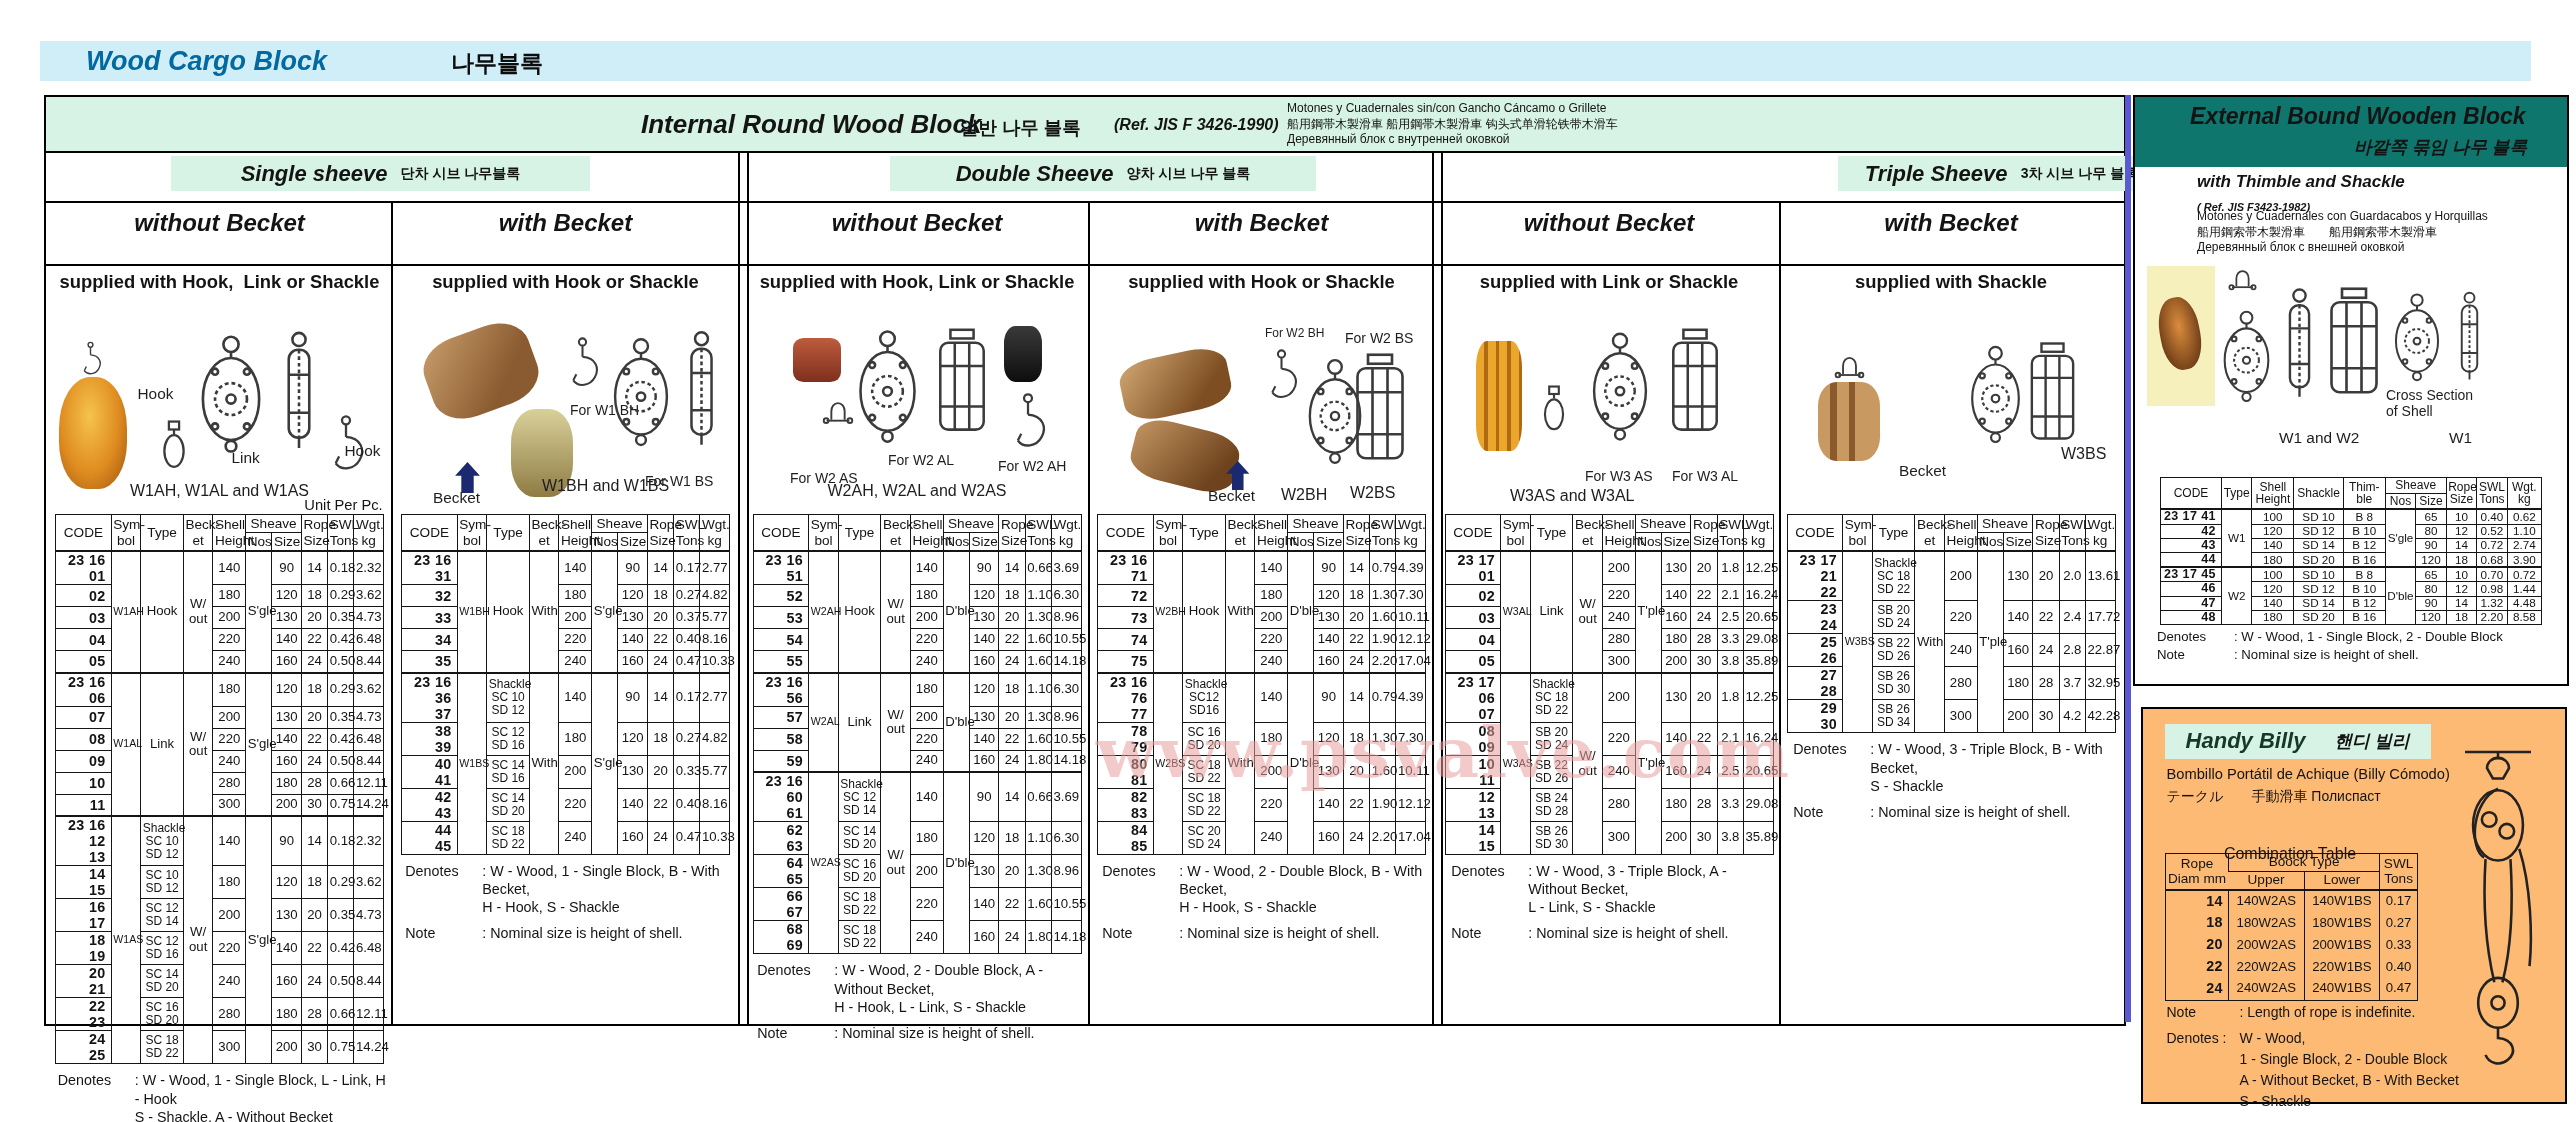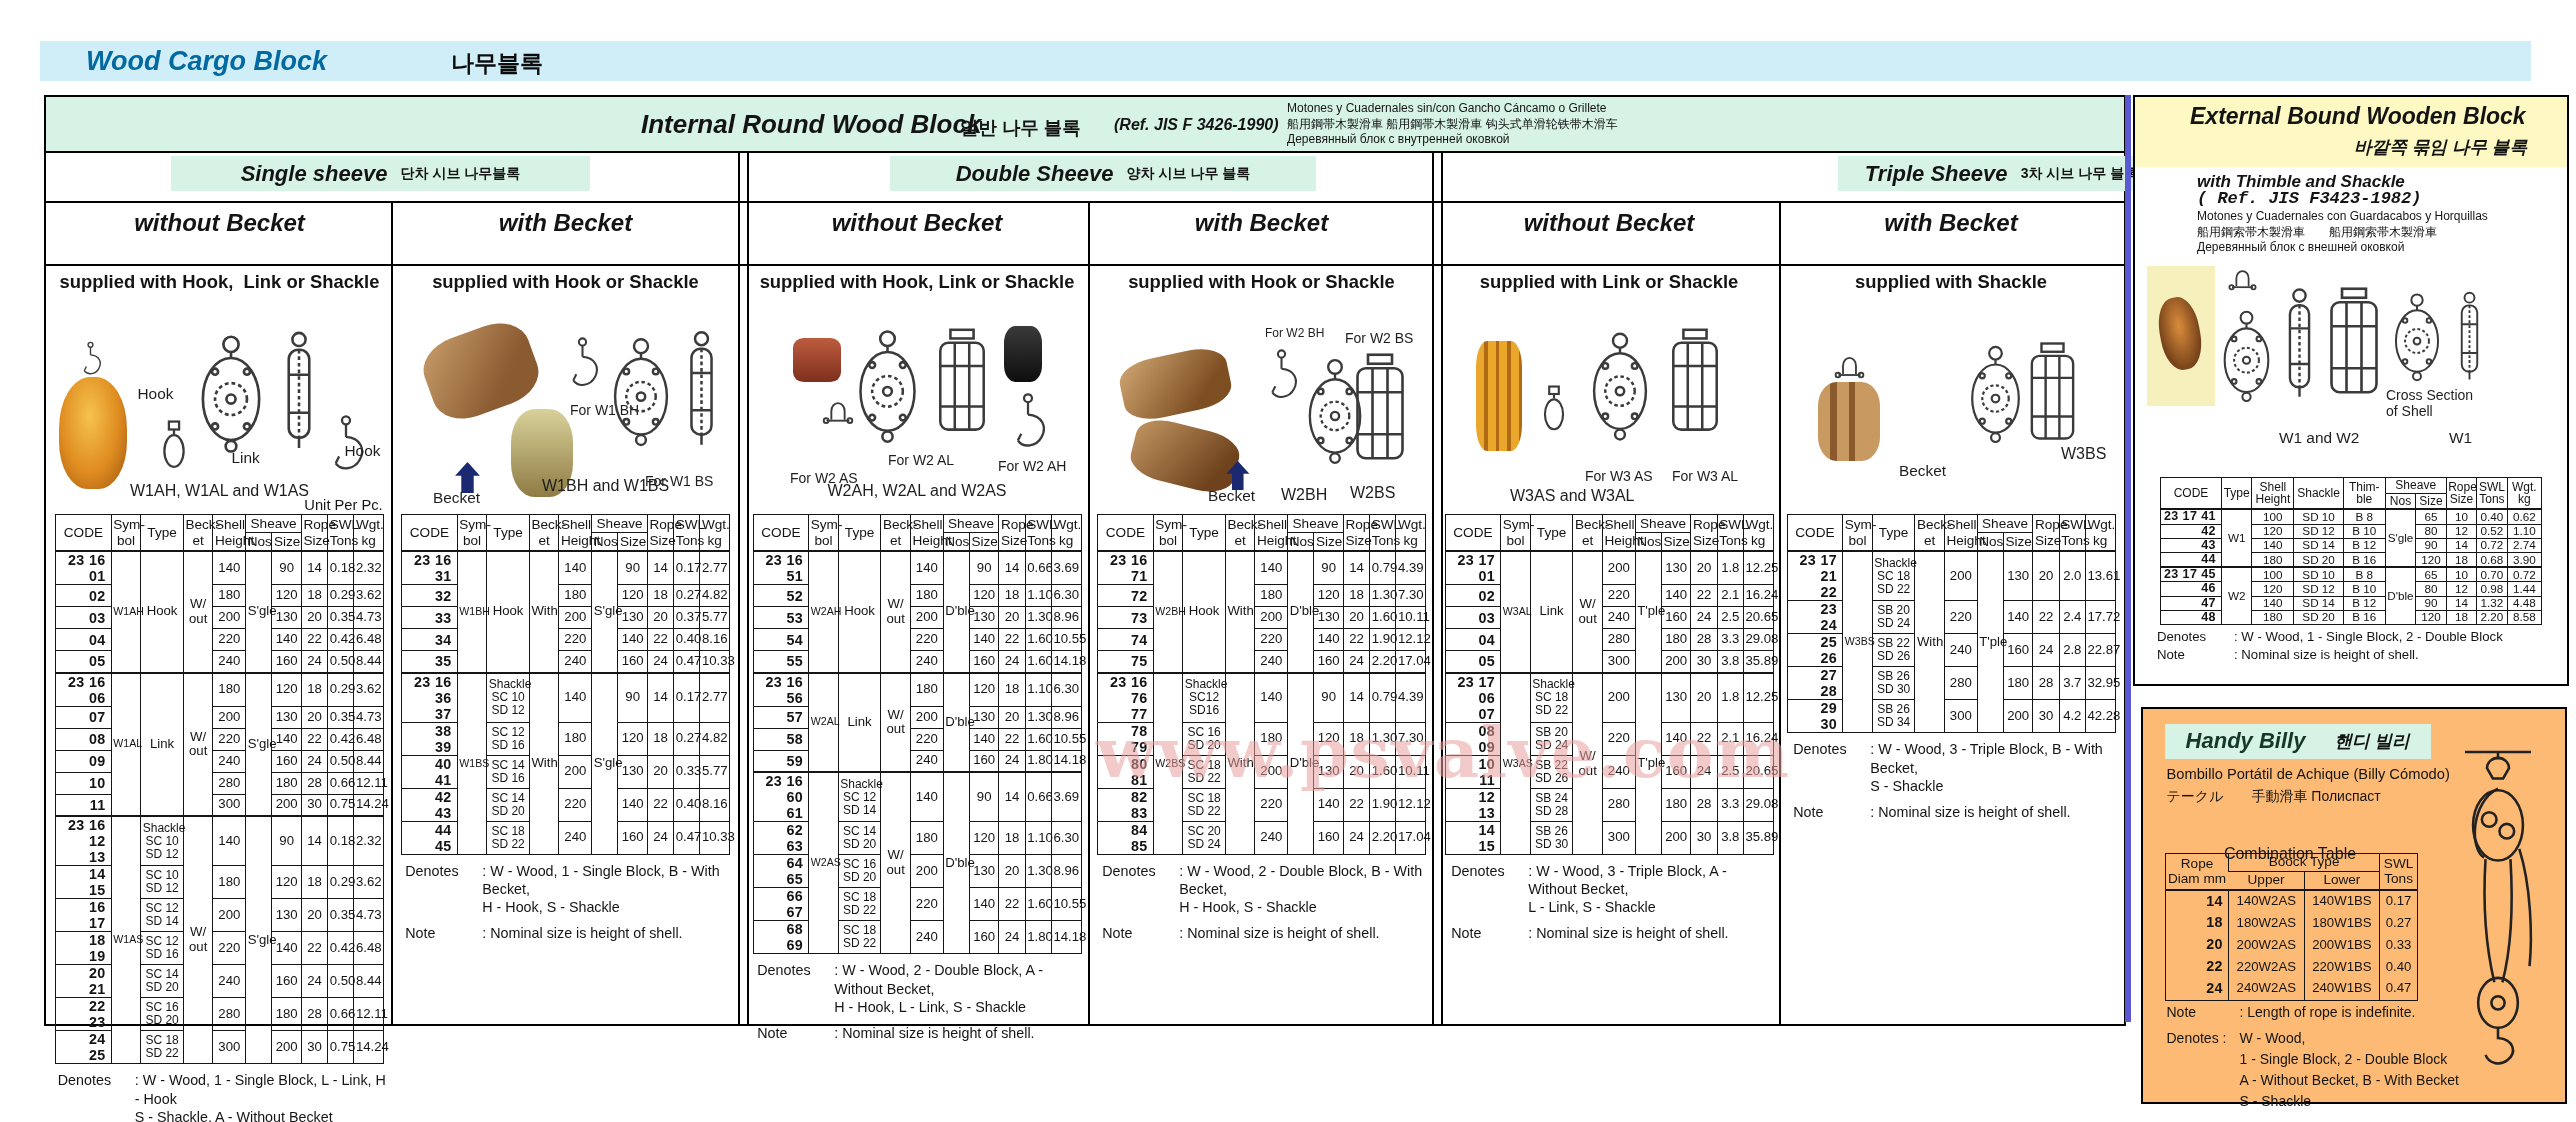--- a/index.html
+++ b/index.html
@@ -52,25 +52,25 @@
   .ext thead th{font-size:12px;height:14.7px;}
   .ext tbody tr{height:14.3px;}
   .ext td:first-child{font-size:12.5px;}
 
   .den{display:flex;font-size:14.3px;margin:7.3px 0 0 10.3px;line-height:1.28;}
   .den .lbl{flex:none;width:77px;}
   .den .txt{white-space:pre-line;}
 
   
   .panel-ext{position:absolute;left:2133px;top:95px;width:432px;height:587px;border:2.2px solid #000;background:#fff;}
-  .panel-ext .band{position:absolute;left:0;top:0;right:0;height:70px;background:#fef9c3;}
+  .panel-ext .band{position:absolute;left:0;top:0;right:0;height:70px;background:#0f766e;}
   .panel-ext .band .t{position:absolute;left:55px;top:5.9px;font-size:23px;font-weight:bold;font-style:italic;}
   .panel-ext .band .k{position:absolute;right:40px;top:38px;font-size:17.6px;font-weight:bold;font-style:italic;}
   .panel-ext .sub1{position:absolute;left:62px;top:75px;font-size:17px;font-weight:bold;font-style:italic;}
-  .panel-ext .sub2{position:absolute;left:62px;top:92px;font-size:17px;font-weight:bold;font-style:italic;font-family:Liberation Mono, monospace;}
+  .panel-ext .sub2{position:absolute;left:62px;top:104px;font-size:11px;font-weight:bold;font-style:italic;}
   .panel-ext .lg{position:absolute;left:62px;top:112px;font-size:12px;line-height:1.3;white-space:pre-line;}
   .panel-ext .illo2{position:absolute;left:0;top:156px;right:0;height:220px;}
   .panel-ext .twrap2{position:absolute;left:0;right:0;top:380px;}
   .panel-ext .dens{position:absolute;left:22px;top:530px;right:5.9px;}
   .panel-ext .den{font-size:13.2px;margin:1.5px 0 0 0;}
 
   
   .panel-handy{position:absolute;left:2141px;top:707px;width:422px;height:393px;border:2.2px solid #000;background:#fdba74;}
   .panel-handy .chip2{position:absolute;left:22px;top:14.7px;width:266px;height:35px;background:#d7f3e6;
       display:flex;align-items:center;gap:29px;padding-left:20.6px;box-sizing:border-box;}

